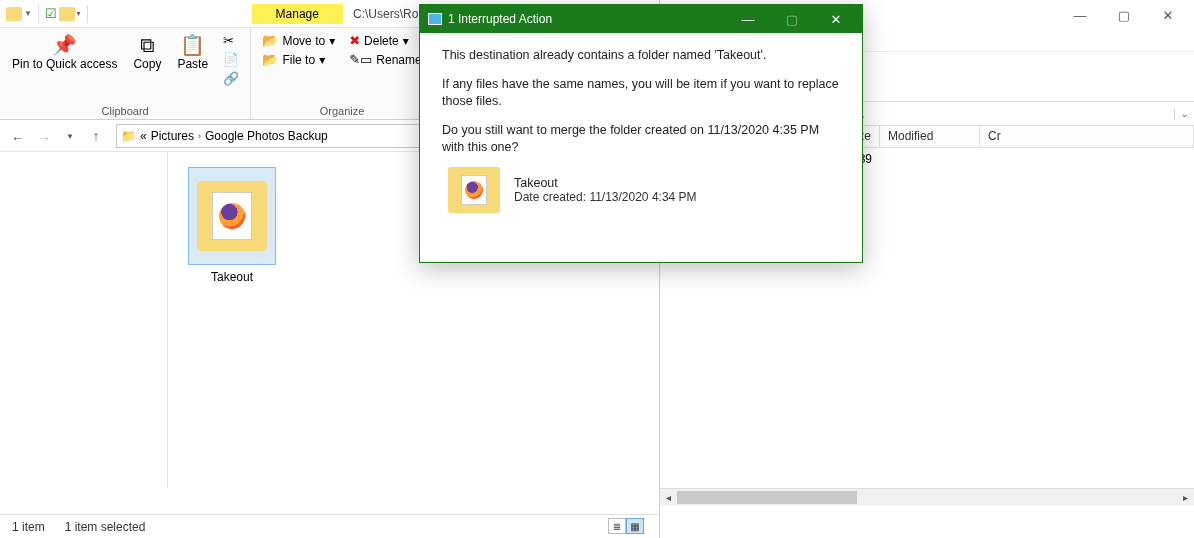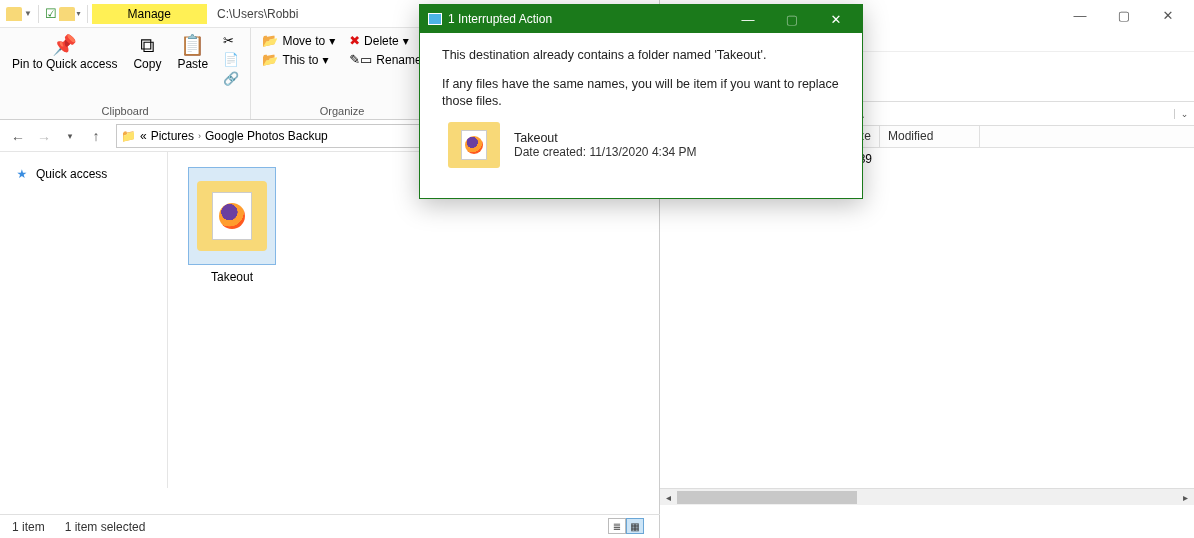--- a/index.html
+++ b/index.html
@@ -6,21 +6,21 @@
   body { width: 1194px; height: 538px; position: relative; background: #fff; overflow: hidden; }
 
   
   .win-left { position: absolute; left: 0; top: 0; width: 660px; height: 538px; background: #fff; border-right: 1px solid #ccc; }
   .titlebar-left { height: 28px; background: #fff; display: flex; align-items: center; border-bottom: 1px solid #e5e5e5; }
   .qat { display: flex; align-items: center; gap: 2px; padding-left: 6px; }
   .qat .folder-mini { width: 16px; height: 14px; background: #f8d978; border-radius: 2px 2px 0 0; }
   .qat .sep { width: 1px; height: 18px; background: #ddd; margin: 0 4px; }
   .qat .chk { color: #2a8a2a; font-size: 13px; }
   .qat .dd { font-size: 8px; color: #666; }
-  .manage-tab { background: #fff055; padding: 3px 36px; font-size: 12px; }
+  .manage-tab { margin-left: 160px; background: #fff055; padding: 3px 24px; font-size: 12px; }
   .titlepath { margin-left: 10px; color: #444; font-size: 12px; overflow: hidden; white-space: nowrap; }
 
   .tabrow { height: 26px; display: flex; align-items: flex-end; border-bottom: 1px solid #d0d0d0; background: #fff; }
   .tab { padding: 5px 18px 4px; font-size: 12px; cursor: default; }
   .tab.file { background: #1e8a1e; color: #fff; }
   .tab.active { border: 1px solid #d0d0d0; border-bottom: 1px solid #fff; background: #fff; }
   .tab.tool { margin-left: 0; }
 
   .ribbon { height: 92px; display: flex; background: #fbfbfb; border-bottom: 1px solid #d0d0d0; }
   .ribbon-group { border-right: 1px solid #e0e0e0; padding: 4px 8px 2px; display: flex; flex-direction: column; justify-content: space-between; }
@@ -88,21 +88,21 @@
   .viewtoggle .vt.sel { background: #cde5f7; border-color: #6aa6d6; }
   .win-left .viewtoggle { right: 16px; }
 
   
   .dialog { position: absolute; left: 419px; top: 4px; width: 444px; background: #fff; border: 1px solid #1b7a1b; box-shadow: 0 6px 24px rgba(0,0,0,.25); z-index: 50; }
   .dlg-title { height: 28px; background: #1b7a1b; color: #fff; display: flex; align-items: center; justify-content: space-between; padding: 0 4px 0 8px; }
   .dlg-title .t { display: flex; align-items: center; gap: 6px; font-size: 12px; }
   .dlg-title .pc-ic { width: 14px; height: 12px; background: #4db4e6; border: 1px solid #fff; }
   .dlg-title .btns { display: flex; }
   .dlg-title .btns .bb { width: 44px; height: 26px; display: flex; align-items: center; justify-content: center; color: #fff; font-size: 13px; }
-  .dlg-body { padding: 14px 22px 12px; color: #222; }
+  .dlg-body { padding: 14px 22px 31px; color: #222; }
   .dlg-body p { margin-bottom: 12px; font-size: 12.5px; line-height: 1.35; }
   .dlg-folder { display: flex; align-items: center; gap: 14px; margin: 12px 0 18px 6px; }
   .dlg-folder .fic { width: 52px; height: 46px; background: #f8d978; border-radius: 3px; display: flex; align-items: center; justify-content: center; }
   .dlg-folder .fic .page { width: 26px; height: 30px; background: #fff; border: 1px solid #ccc; display: flex; align-items: center; justify-content: center; }
   .dlg-folder .fic .page .fox { width: 18px; height: 18px; border-radius: 50%; background: radial-gradient(circle at 40% 35%, #6b3fa0 0 35%, #ff9d2e 36% 62%, #ff5a1f 63% 100%); }
   .dlg-folder .meta .nm { font-size: 12.5px; }
   .dlg-folder .meta .dt { font-size: 12px; color: #333; }
   .dlg-btns { display: flex; justify-content: flex-end; gap: 12px; }
   .dlg-btns button { width: 92px; height: 24px; background: #e9e9e9; border: 1px solid #adadad; font-size: 12px; text-decoration: underline; text-decoration-color: transparent; }
   .dlg-btns button .u { text-decoration: underline; }
@@ -159,21 +159,21 @@
     <div class="ribbon-group">
       <div class="rg-row">
         <div class="small-stack">
           <div class="small-btn">
               <span class="ico">📂</span>
               <span>Move to</span> 
               <span>▾</span>
             </div>
           <div class="small-btn">
               <span class="ico">📂</span>
-              <span>This to</span> 
+              <span>File to</span> 
               <span>▾</span>
             </div>
         </div>
         <div class="small-stack">
           <div class="small-btn">
               <span class="ico" style="color:#d11">✖</span>
               <span>Delete</span> 
               <span>▾</span>
             </div>
           <div class="small-btn">
@@ -216,24 +216,20 @@
       <span class="sep2">›</span>
       <span class="crumb">Google Photos Backup</span>
       <span style="flex:1"></span>
       <span class="sep2">⌄</span>
       <span class="refresh">↻</span>
     </div>
   </div>
 
   <div class="body-left">
     <div class="sidebar">
-      <div class="side-item">
-        <span class="icon quick"></span>
-        <span>Quick access</span>
-      </div>
     </div>
 
     <div class="filespane">
       <div class="folder-item sel">
         <div class="thumb">
           <div class="thumb-folder">
               <div class="page">
                 <div class="fox"></div>
               </div>
             </div>
@@ -276,20 +272,21 @@
     </div>
   </div>
   <div class="path-right">
     <input value="takeout-20201113T190244Z-002.zip\" style="">
     <div class="dd2">⌄</div>
   </div>
   <div class="cols-right">
     <div class="col" style="width:110px">Size</div>
     <div class="col" style="width:110px">Packed Size</div>
     <div class="col" style="width:100px;text-align:left">Modified</div>
+    <div class="col" style="flex:1;text-align:left">Cr</div>
   </div>
   <div class="listarea-right">
     <div class="row">
       <div class="cell" style="width:110px">705 316</div>
       <div class="cell" style="width:110px">480 639</div>
     </div>
   </div>
   <div class="hscroll">
     <div class="larr">◂</div>
     <div class="thumb2"></div>
@@ -306,20 +303,21 @@
     </div>
     <div class="btns">
       <div class="bb">—</div>
       <div class="bb" style="opacity:.5">▢</div>
       <div class="bb close">✕</div>
     </div>
   </div>
   <div class="dlg-body">
     <p>This destination already contains a folder named 'Takeout'.</p>
     <p>If any files have the same names, you will be item if you want to replace those files.</p>
+    <p>Do you still want to merge the folder created on 11/13/2020 4:35 PM with this one?</p>
     <div class="dlg-folder">
       <div class="fic">
           <div class="page">
             <div class="fox"></div>
           </div>
         </div>
       <div class="meta">
         <div class="nm">Takeout</div>
         <div class="dt">Date created: 11/13/2020 4:34 PM</div>
       </div>

